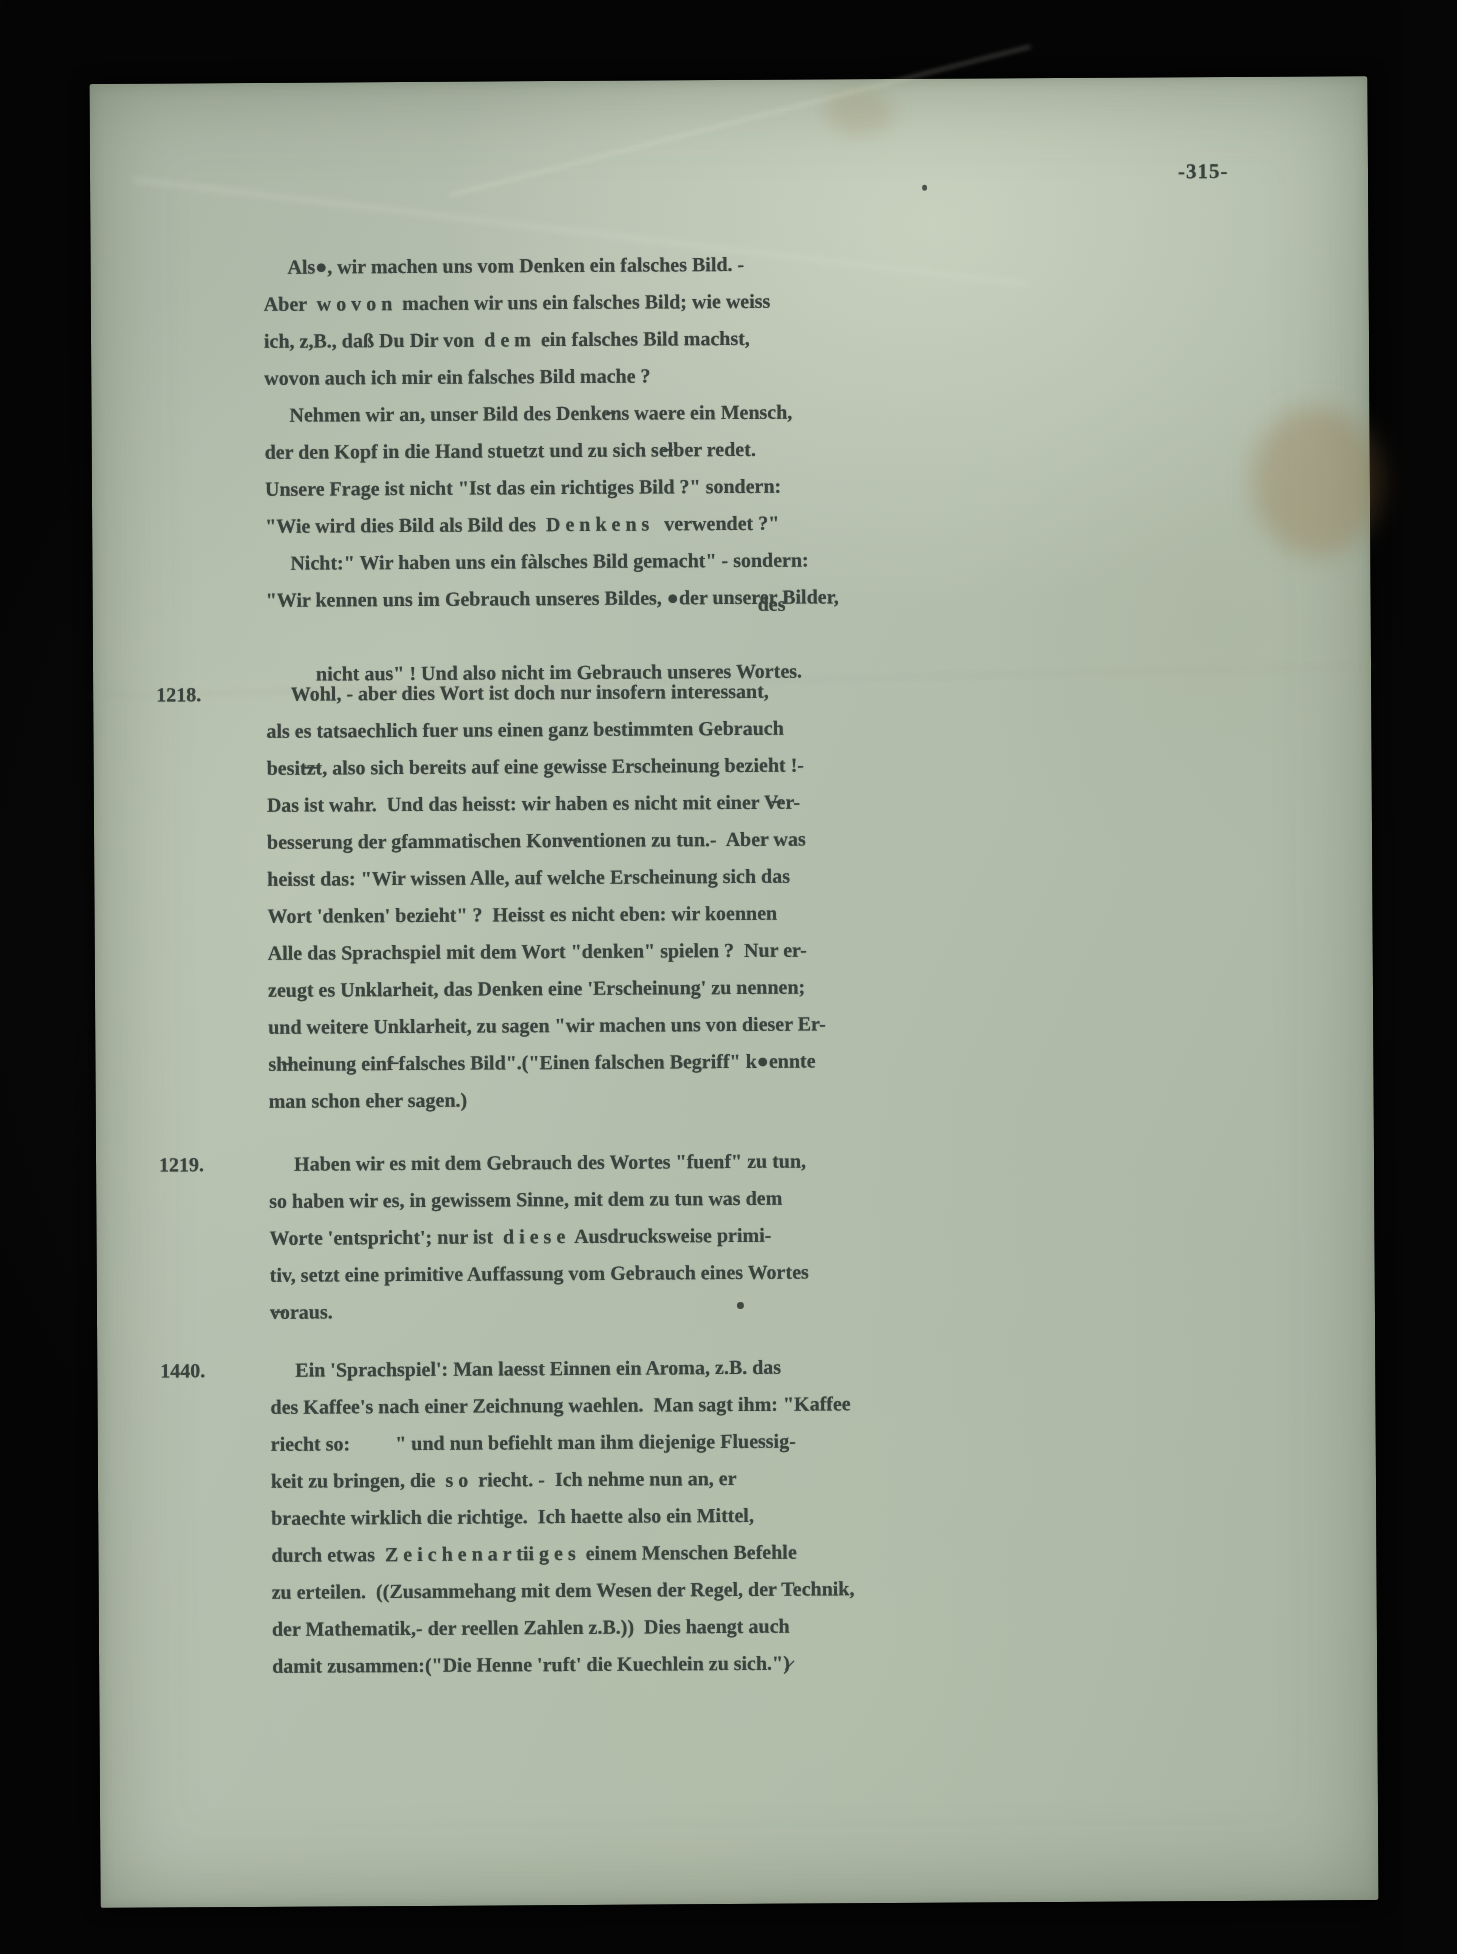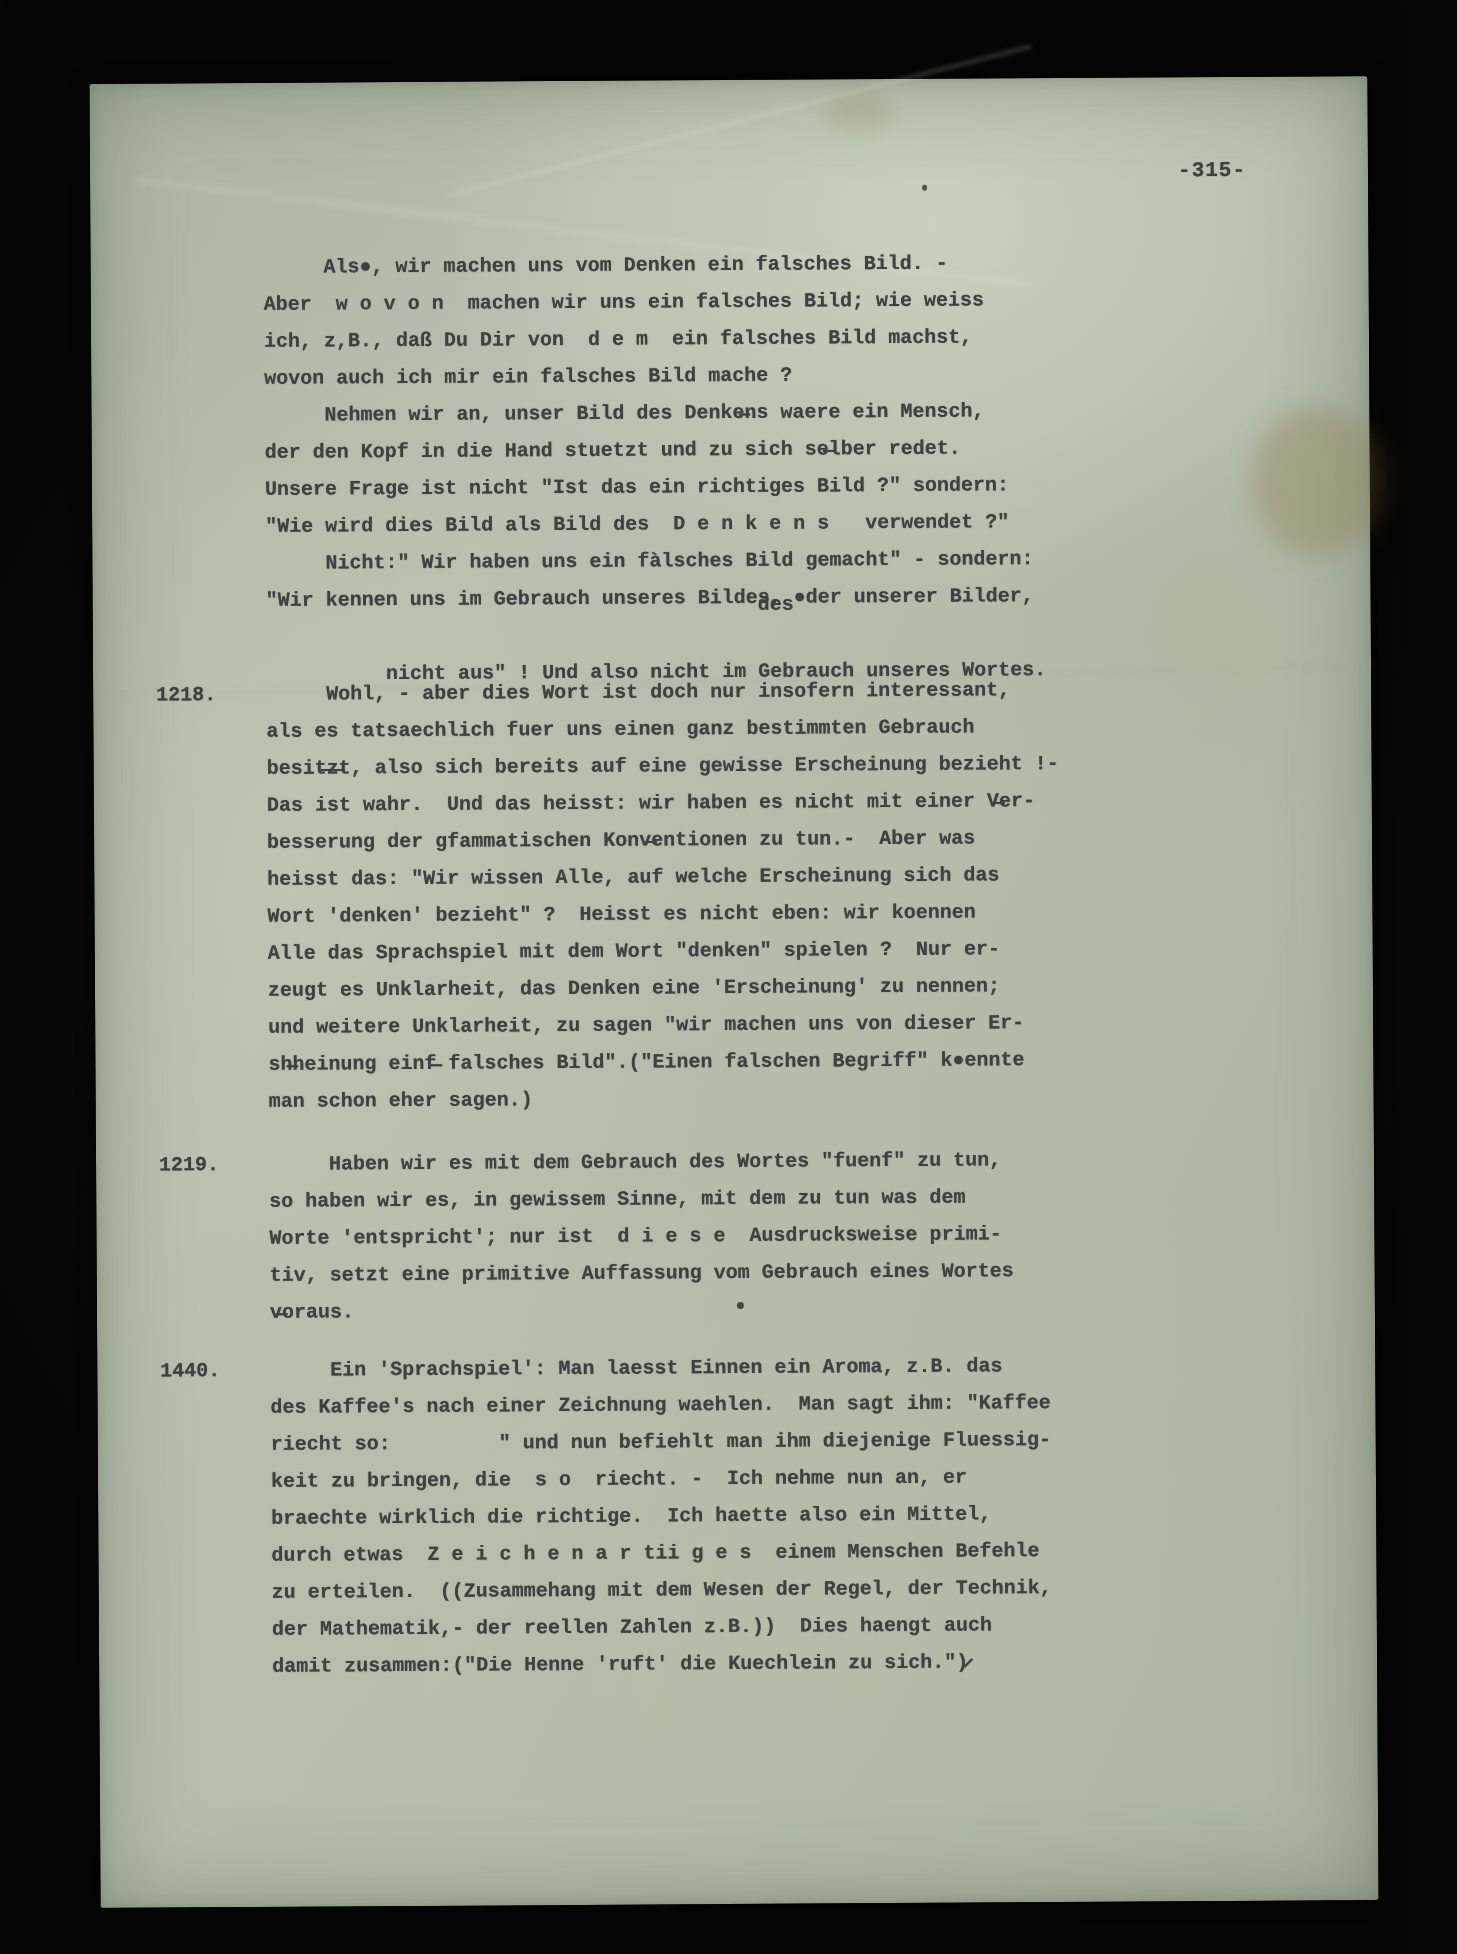--- a/index.html
+++ b/index.html
@@ -1,18 +1,18 @@
 <!DOCTYPE html>
 <html><head>
 <meta charset="utf-8">
 <style>
   html,body{margin:0;padding:0;background:#060606;}
   .photo{position:relative;width:1404px;height:1954px;background:
     radial-gradient(ellipse 80% 60% at 50% 48%, #111 0%, #050505 70%);
-    overflow:hidden;font-family:Liberation Mono, monospace;border-radius:10px;}
+    overflow:hidden;font-family:Liberation Serif, serif;border-radius:10px;}
   .paper{position:absolute;left:95px;top:80px;width:1278px;height:1824px;
     transform:rotate(-0.35deg);border-radius:3px;
     background:
       radial-gradient(ellipse 55% 30% at 66% 8%, rgba(216,222,203,0.55), transparent 70%),
       radial-gradient(ellipse 45% 45% at 14% 42%, rgba(193,203,182,0.45), transparent 70%),
       radial-gradient(ellipse 70% 45% at 52% 86%, rgba(181,192,171,0.5), transparent 72%),
       radial-gradient(ellipse 30% 20% at 88% 30%, rgba(170,180,158,0.5), transparent 70%),
       linear-gradient(115deg,#aab5a4 0%,#b6c0b0 28%,#b2bdac 55%,#a8b3a2 100%);
     box-shadow: inset 0 0 90px rgba(66,76,58,0.38), inset 0 0 14px rgba(80,90,70,0.28),
                 0 0 18px rgba(0,0,0,0.9);}

